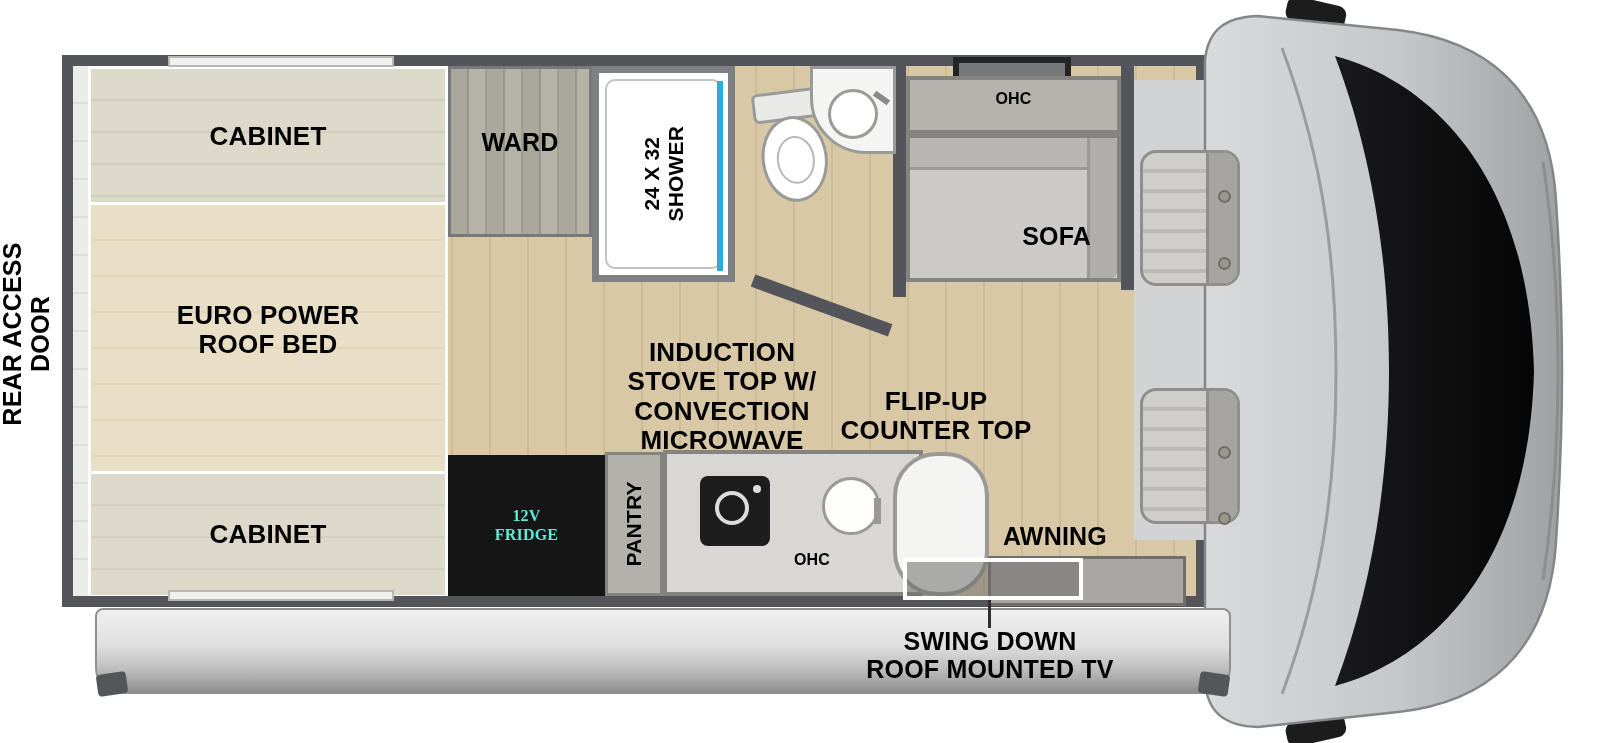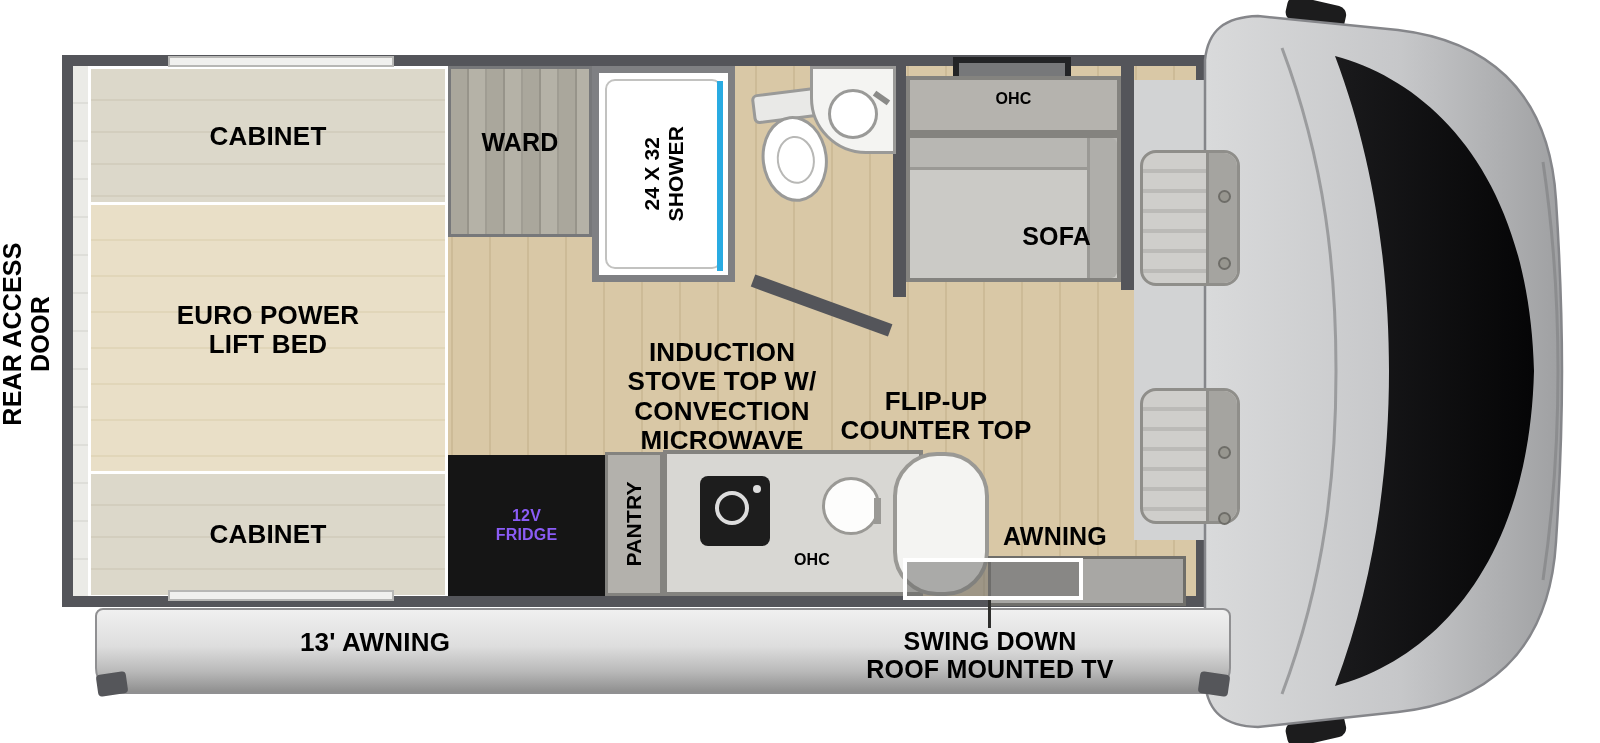--- a/index.html
+++ b/index.html
@@ -111,21 +111,21 @@
 
   <div id="plan" class="abs"></div>
 
   <div id="bedroom" class="abs"></div>
   <div id="bedplat" class="abs"></div>
   <div id="cabtop" class="abs"></div>
   <div id="bedmid" class="abs"></div>
   <div id="cabbot" class="abs"></div>
   <div id="cabtoplbl" class="abs lbl fs26">CABINET</div>
   <div id="bedlbl" class="abs lbl fs26">EURO POWER
-LIFT BED</div>
+ROOF BED</div>
   <div id="cabbotlbl" class="abs lbl fs26">CABINET</div>
   <div id="wintop" class="abs window"></div>
   <div id="winbot" class="abs window"></div>
 
   <div id="ward" class="abs"></div>
   <div id="wardlbl" class="abs lbl fs25">WARD</div>
 
   <div id="shower" class="abs cent">
     <div id="shpan" class="abs"></div>
     <div id="shglass" class="abs"></div>
@@ -186,21 +186,21 @@
     </div>
   <div id="seat2" class="abs seat">
       <div class="seatback"></div>
     </div>
   <div class="abs knob" style="left:1218px;top:190px;"></div>
   <div class="abs knob" style="left:1218px;top:257px;"></div>
   <div class="abs knob" style="left:1218px;top:446px;"></div>
   <div class="abs knob" style="left:1218px;top:512px;"></div>
 
   <div id="fridge" class="abs cent">
-    <span class="lbl fs24" style="color:#8b5cf6;">12V
+    <span class="lbl fs24" style="color:#5eead4;font-family:Liberation Serif, serif;">12V
 FRIDGE</span>
   </div>
   <div id="pantry" class="abs cent">
     <span class="lbl fs21 rot90">PANTRY</span>
   </div>
   <div id="counter" class="abs"></div>
   <div id="ovalend" class="abs"></div>
   <div id="stove" class="abs">
     <div id="ring" class="abs"></div>
     <div id="sdot" class="abs"></div>
@@ -215,21 +215,20 @@
 STOVE TOP W/
 CONVECTION
 MICROWAVE</div>
 
   <div id="entrystep" class="abs"></div>
   <div id="entrylbl" class="abs lbl fs25">AWNING</div>
 
   <div id="awning" class="abs"></div>
   <div id="capL" class="abs awncap"></div>
   <div id="capR" class="abs awncap"></div>
-  <div id="awnlbl" class="abs lbl fs26">13' AWNING</div>
 
   <div id="tvrect" class="abs"></div>
   <div id="tvline" class="abs"></div>
   <div id="tvlbl" class="abs lbl fs25">SWING DOWN
 ROOF MOUNTED TV</div>
 
   <div id="reardoor" class="abs cent">
     <span class="lbl fs25">REAR ACCESS
 DOOR</span>
   </div>

